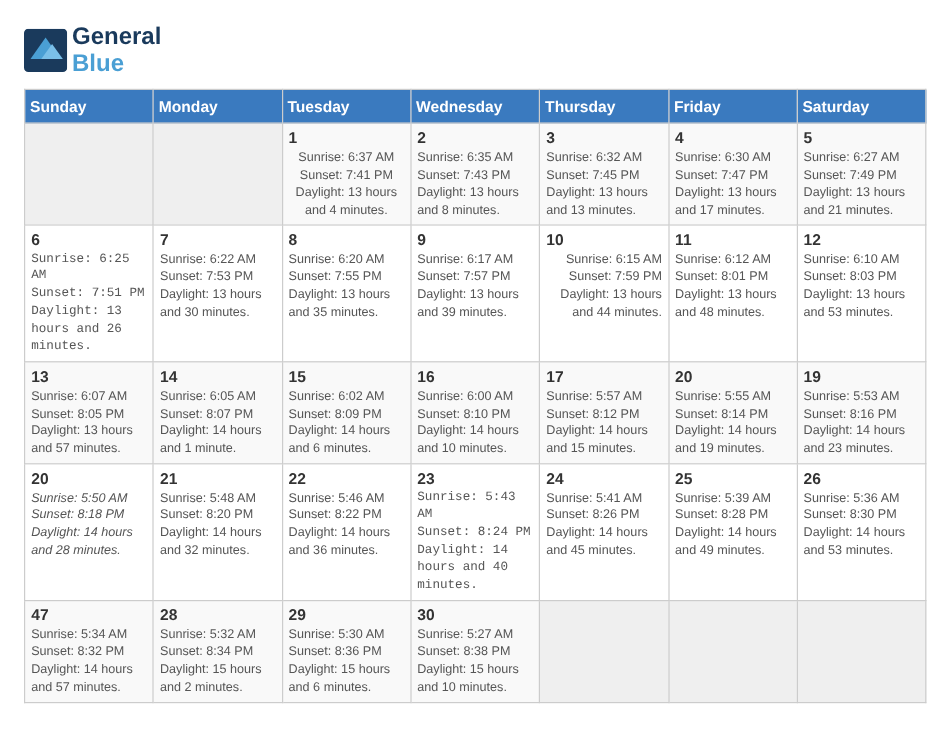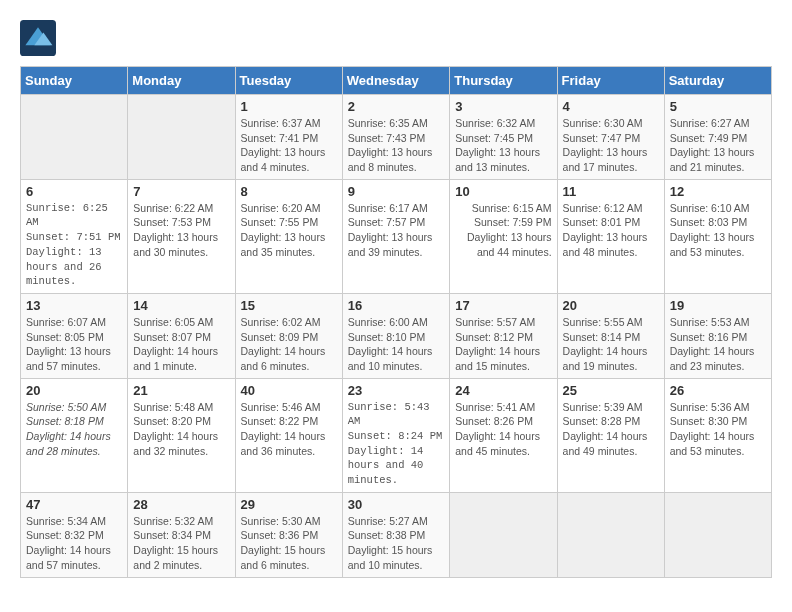--- a/index.html
+++ b/index.html
@@ -91,20 +91,24 @@
 </head>
 <body>
 
 <div class="header">
   <div class="logo">
     <svg class="logo-icon" viewBox="0 0 40 40">
       <rect x="0" y="0" width="40" height="40" rx="4" fill="#1a3a5c"></rect>
       <polygon points="20,8 34,28 6,28" fill="#4a9fd4"></polygon>
       <polygon points="26,14 36,28 16,28" fill="#7abfe8"></polygon>
     </svg>
+    <div>
+      <div class="logo-text" style="color:#1a3a5c;font-size:20px;">General</div>
+      <div class="logo-text" style="color:#4a9fd4;font-size:20px;">Blue</div>
+    </div>
   </div>
   <div class="title-block">
     <div class="month-title"></div>
     <div class="location-title"></div>
   </div>
 </div>
 
 <table>
   <thead>
     <tr id="header-row">
@@ -116,21 +120,21 @@
         <th>Friday</th>
         <th>Saturday</th>
       </tr>
   </thead>
   <tbody id="calendar-body">
   <tr>
         <td class="empty"></td>
         <td class="empty"></td>
         <td>
           <span class="day-num">1</span>
-          <div class="day-info" style="white-space: pre-line;">Sunrise: 6:37 AM
+          <div class="day-info" style="white-space: pre-line; text-align: center;">Sunrise: 6:37 AM
 Sunset: 7:41 PM
 Daylight: 13 hours and 4 minutes.</div>
         </td>
         <td>
           <span class="day-num">2</span>
           <div class="day-info" style="white-space: pre-line;">Sunrise: 6:35 AM
 Sunset: 7:43 PM
 Daylight: 13 hours and 8 minutes.</div>
         </td>
         <td>
@@ -247,21 +251,21 @@
 Sunset: 8:18 PM
 Daylight: 14 hours and 28 minutes.</div>
         </td>
         <td>
           <span class="day-num">21</span>
           <div class="day-info" style="white-space: pre-line;">Sunrise: 5:48 AM
 Sunset: 8:20 PM
 Daylight: 14 hours and 32 minutes.</div>
         </td>
         <td>
-          <span class="day-num">40</span>
+          <span class="day-num">22</span>
           <div class="day-info" style="white-space: pre-line;">Sunrise: 5:46 AM
 Sunset: 8:22 PM
 Daylight: 14 hours and 36 minutes.</div>
         </td>
         <td>
           <span class="day-num">23</span>
           <div class="day-info" style="white-space: pre-line; font-family: Liberation Mono, monospace;">Sunrise: 5:43 AM
 Sunset: 8:24 PM
 Daylight: 14 hours and 40 minutes.</div>
         </td>

